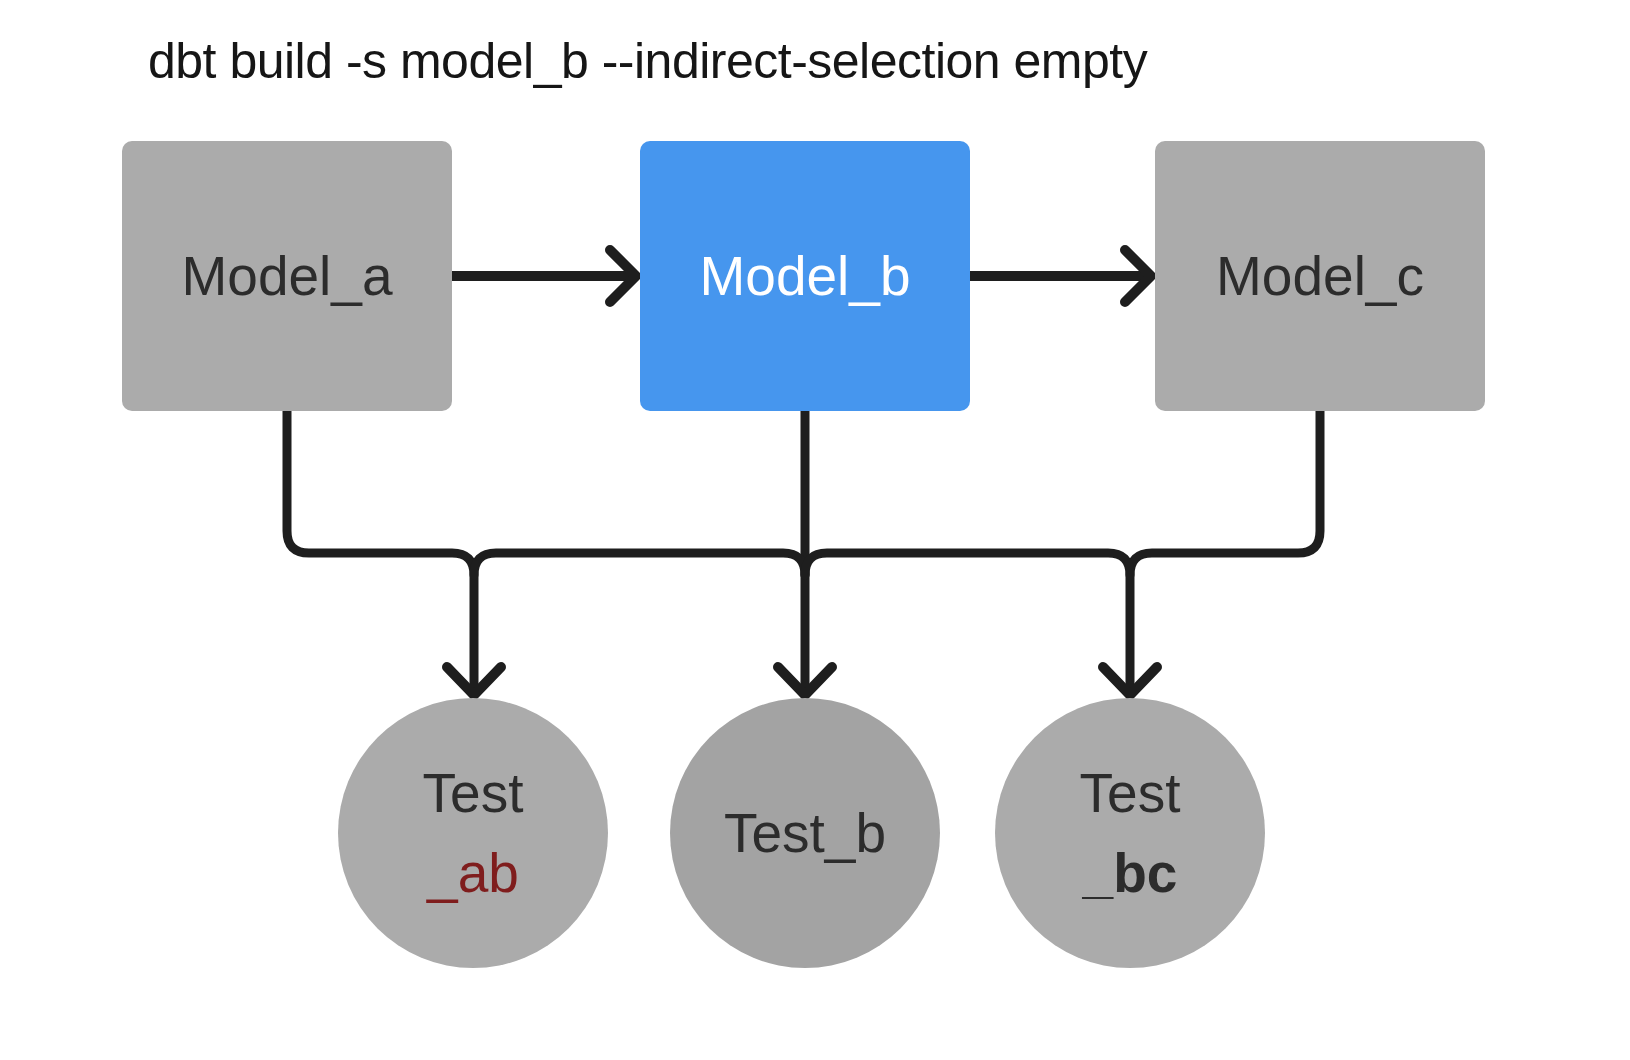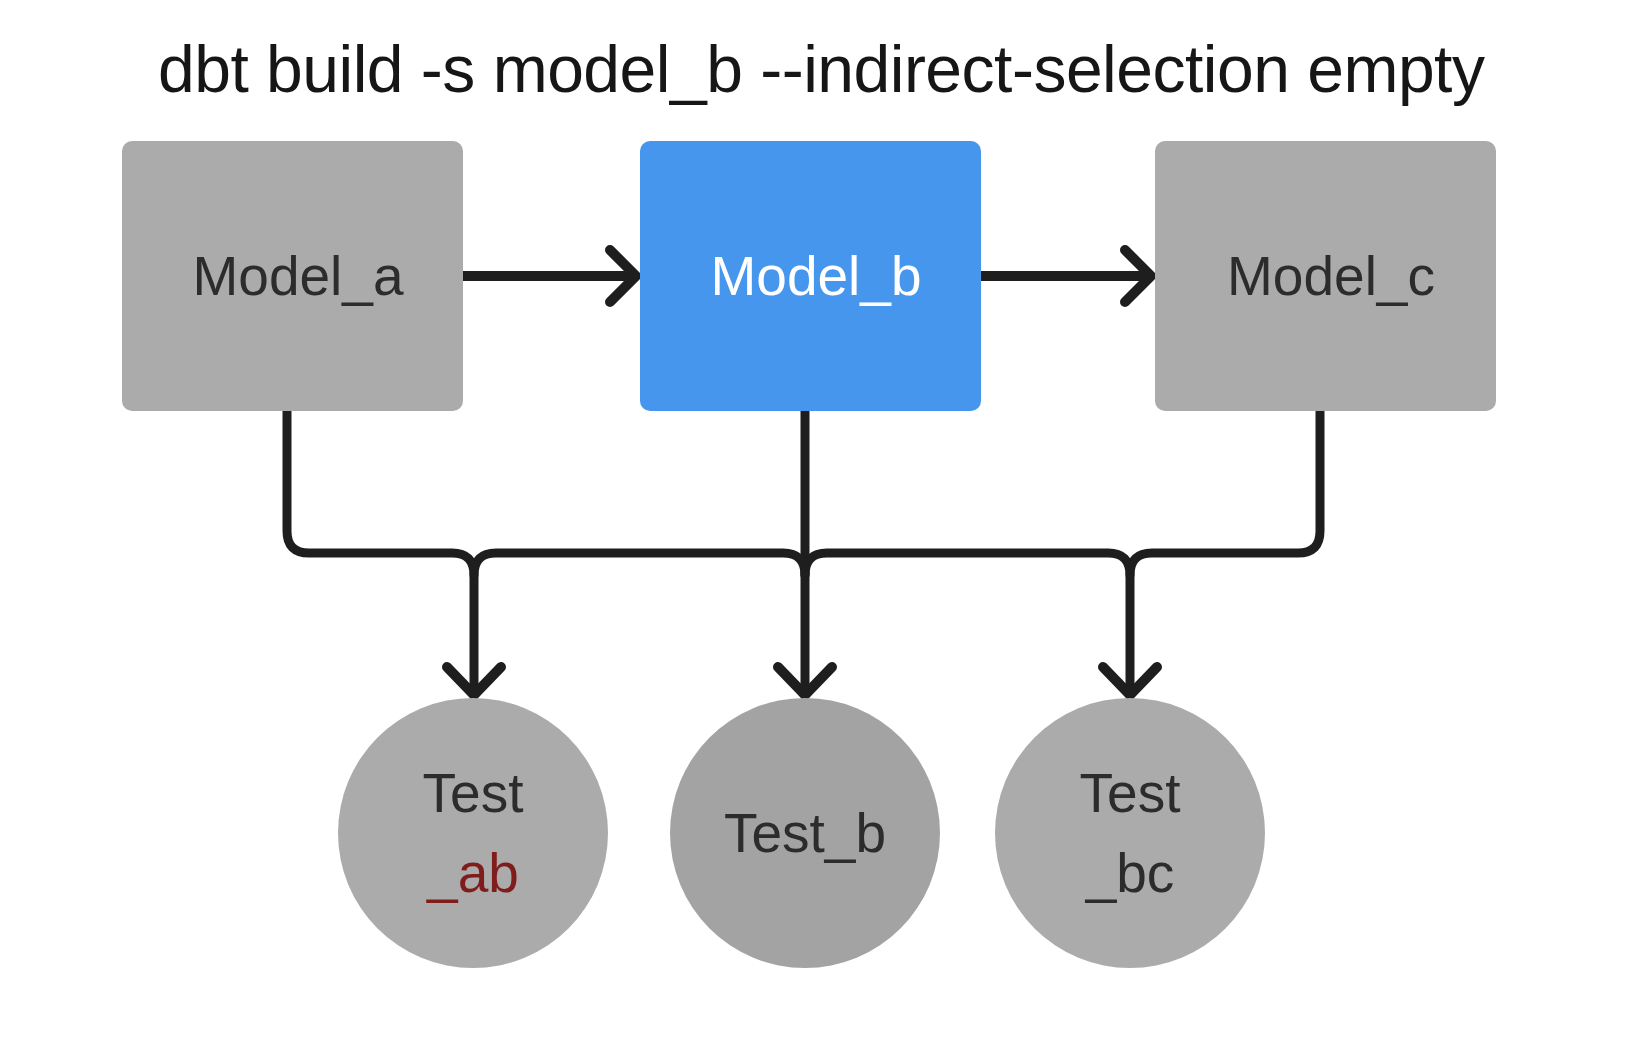--- a/index.html
+++ b/index.html
@@ -12,23 +12,23 @@
     overflow: hidden;
     font-family: "Liberation Sans", "DejaVu Sans", sans-serif;
   }
   .stage {
     position: relative;
     width: 1630px;
     height: 1060px;
   }
   .diagram-title {
     position: absolute;
-    left: 158px;
+    left: 148px;
     top: 36px;
-    font-size: 66px;
+    font-size: 50px;
     font-weight: 500;
     letter-spacing: -0.5px;
     white-space: nowrap;
     line-height: 1;
   }
   .connector-layer {
     position: absolute;
     left: 0;
     top: 0;
     width: 1630px;
@@ -37,21 +37,20 @@
   }
   .model-node {
     position: absolute;
     top: 141px;
     width: 330px;
     height: 270px;
     border-radius: 10px;
     display: flex;
     align-items: center;
     justify-content: center;
-    padding-left: 11px;
   }
   .model-node .node-label {
     font-size: 55px;
     line-height: 1;
     white-space: nowrap;
   }
   .model-a { left: 122px; }
   .model-b { left: 640px; }
   .model-c { left: 1155px; }
   .test-node {
@@ -124,16 +123,16 @@
     <span class="test-line" style="color: #7f1d1d;">_ab</span>
   </div>
 
   <div class="test-node test-b" style="background-color: #a3a3a3;">
     <span class="test-line" style="color: rgb(44, 44, 44);">Test_b</span>
     <span class="test-line" style="color: rgb(44, 44, 44);"></span>
   </div>
 
   <div class="test-node test-bc" style="background-color: rgb(171, 171, 171);">
     <span class="test-line" style="color: rgb(44, 44, 44);">Test</span>
-    <span class="test-line" style="color: rgb(44, 44, 44);">_bc</span>
+    <span class="test-line" style="color: rgb(44, 44, 44); font-weight: bold;">_bc</span>
   </div>
 
 </div>
 
 </body></html>

